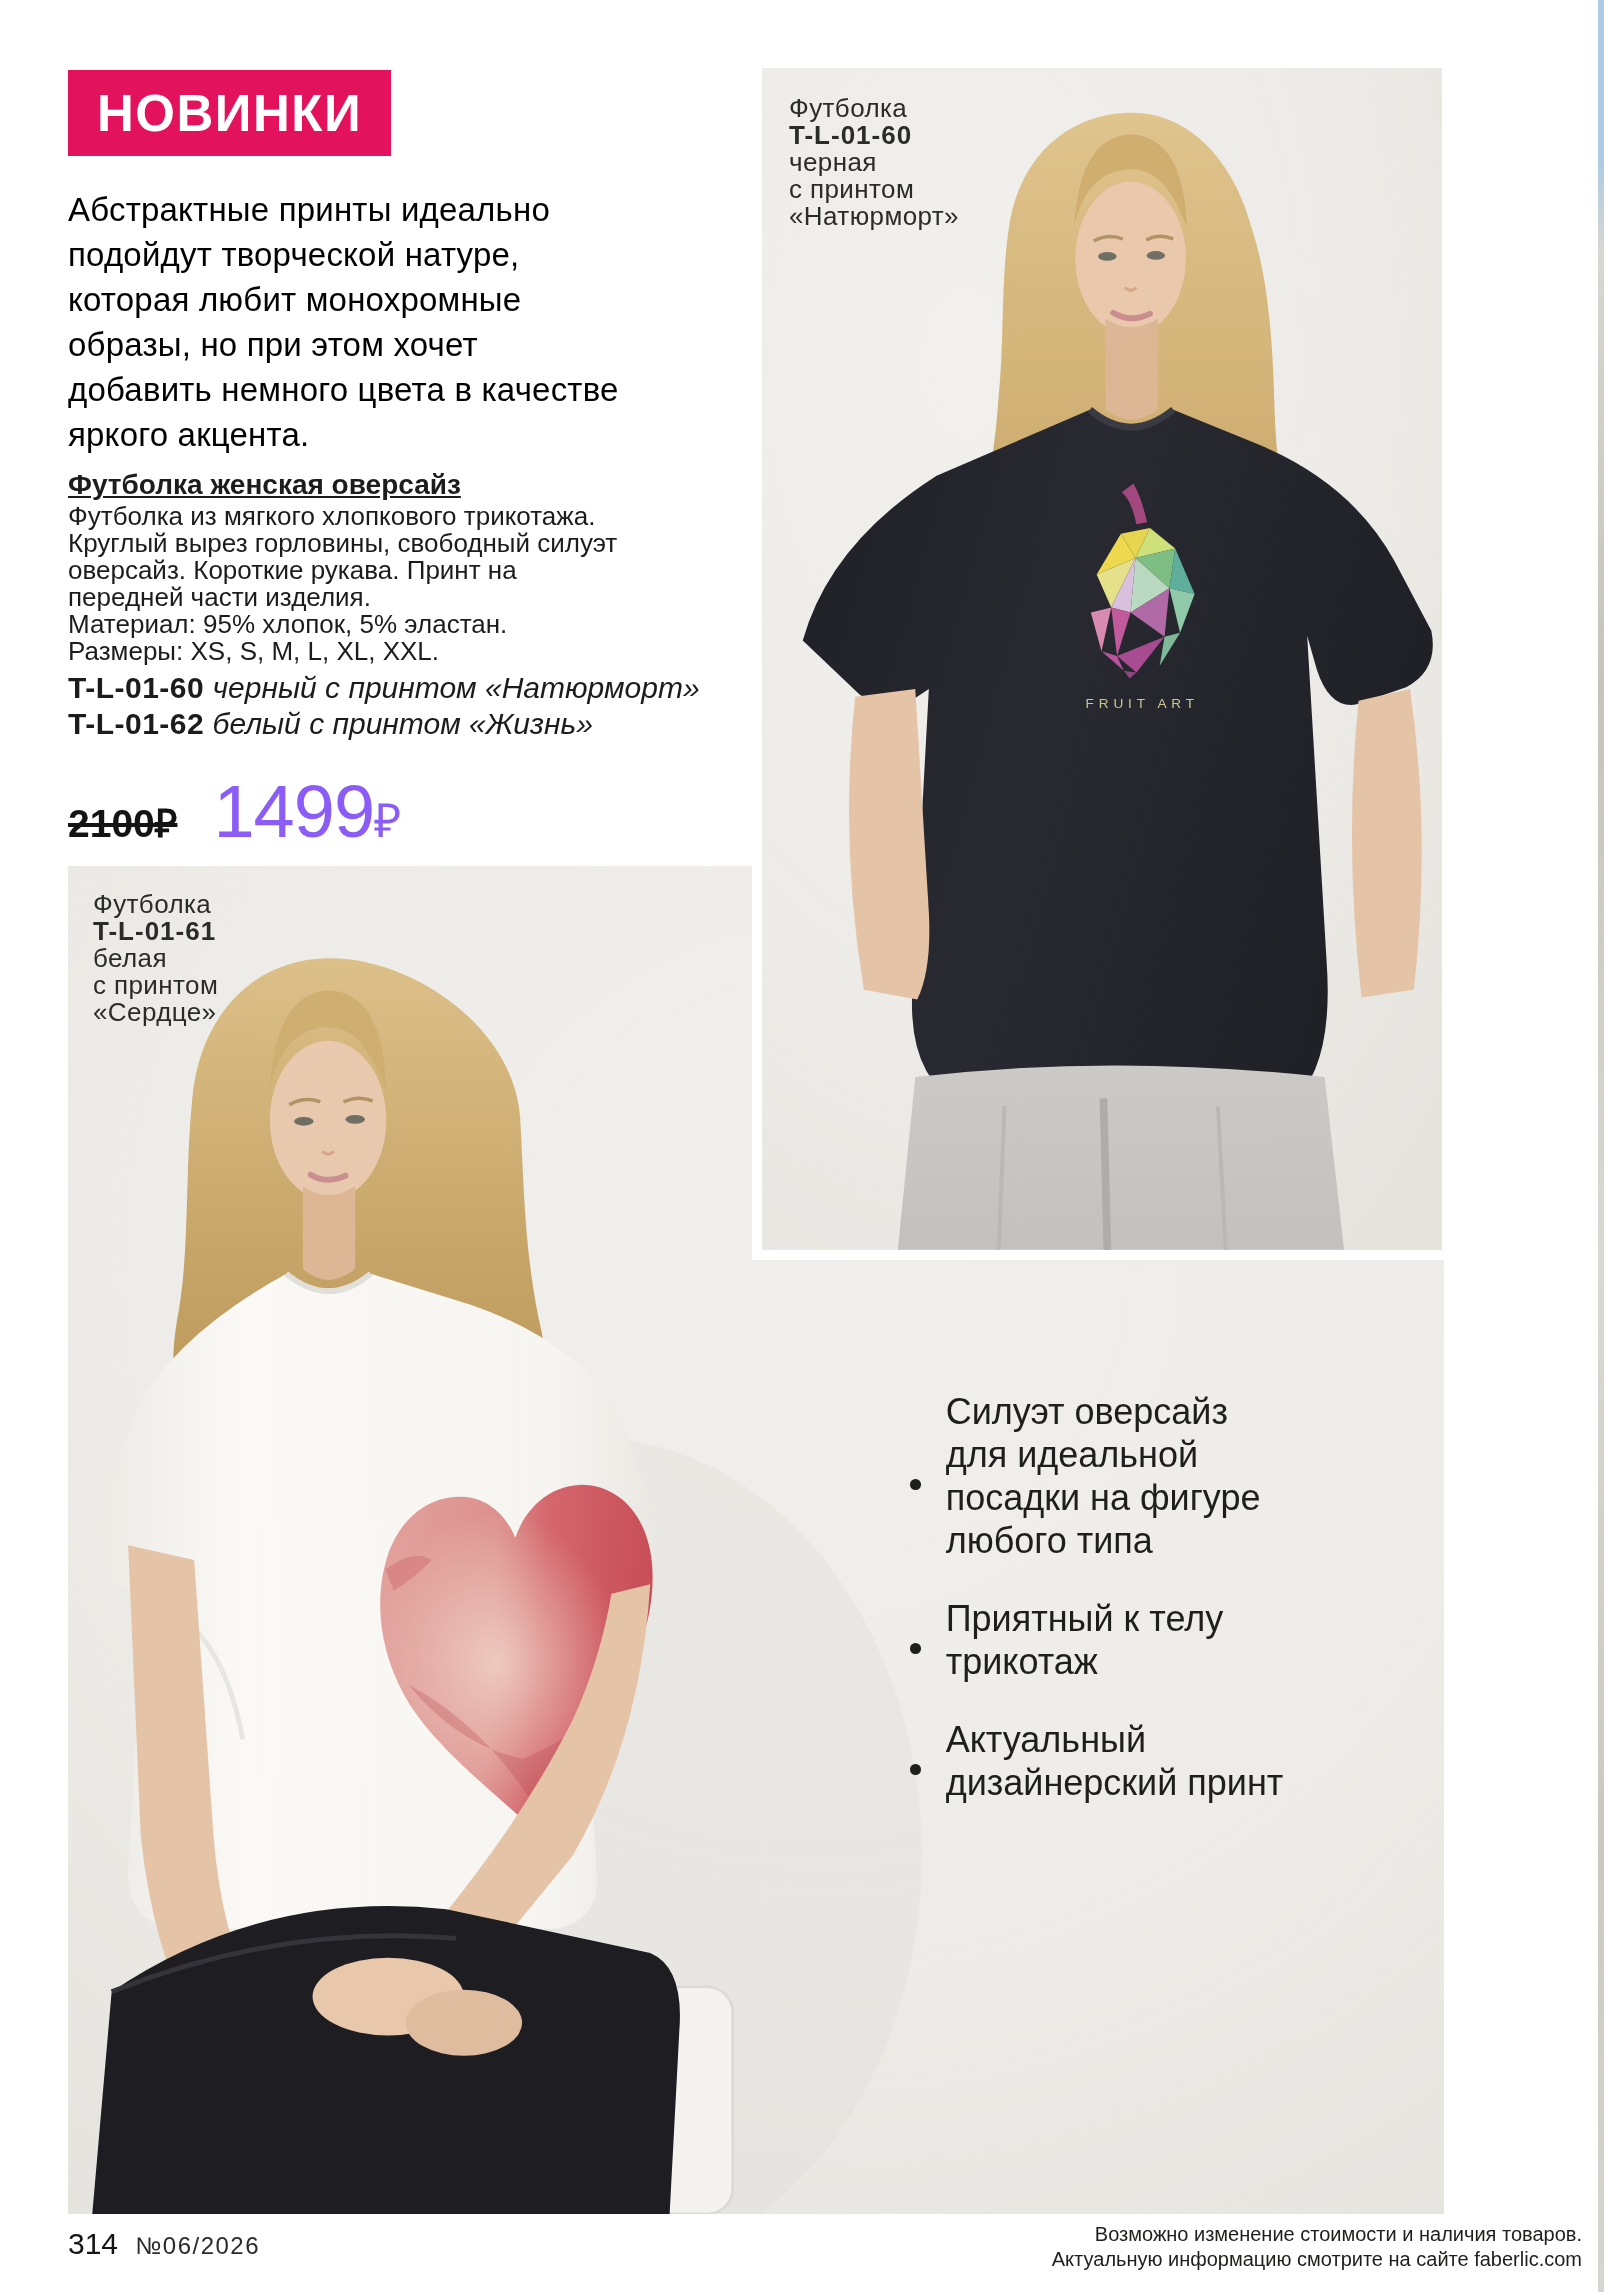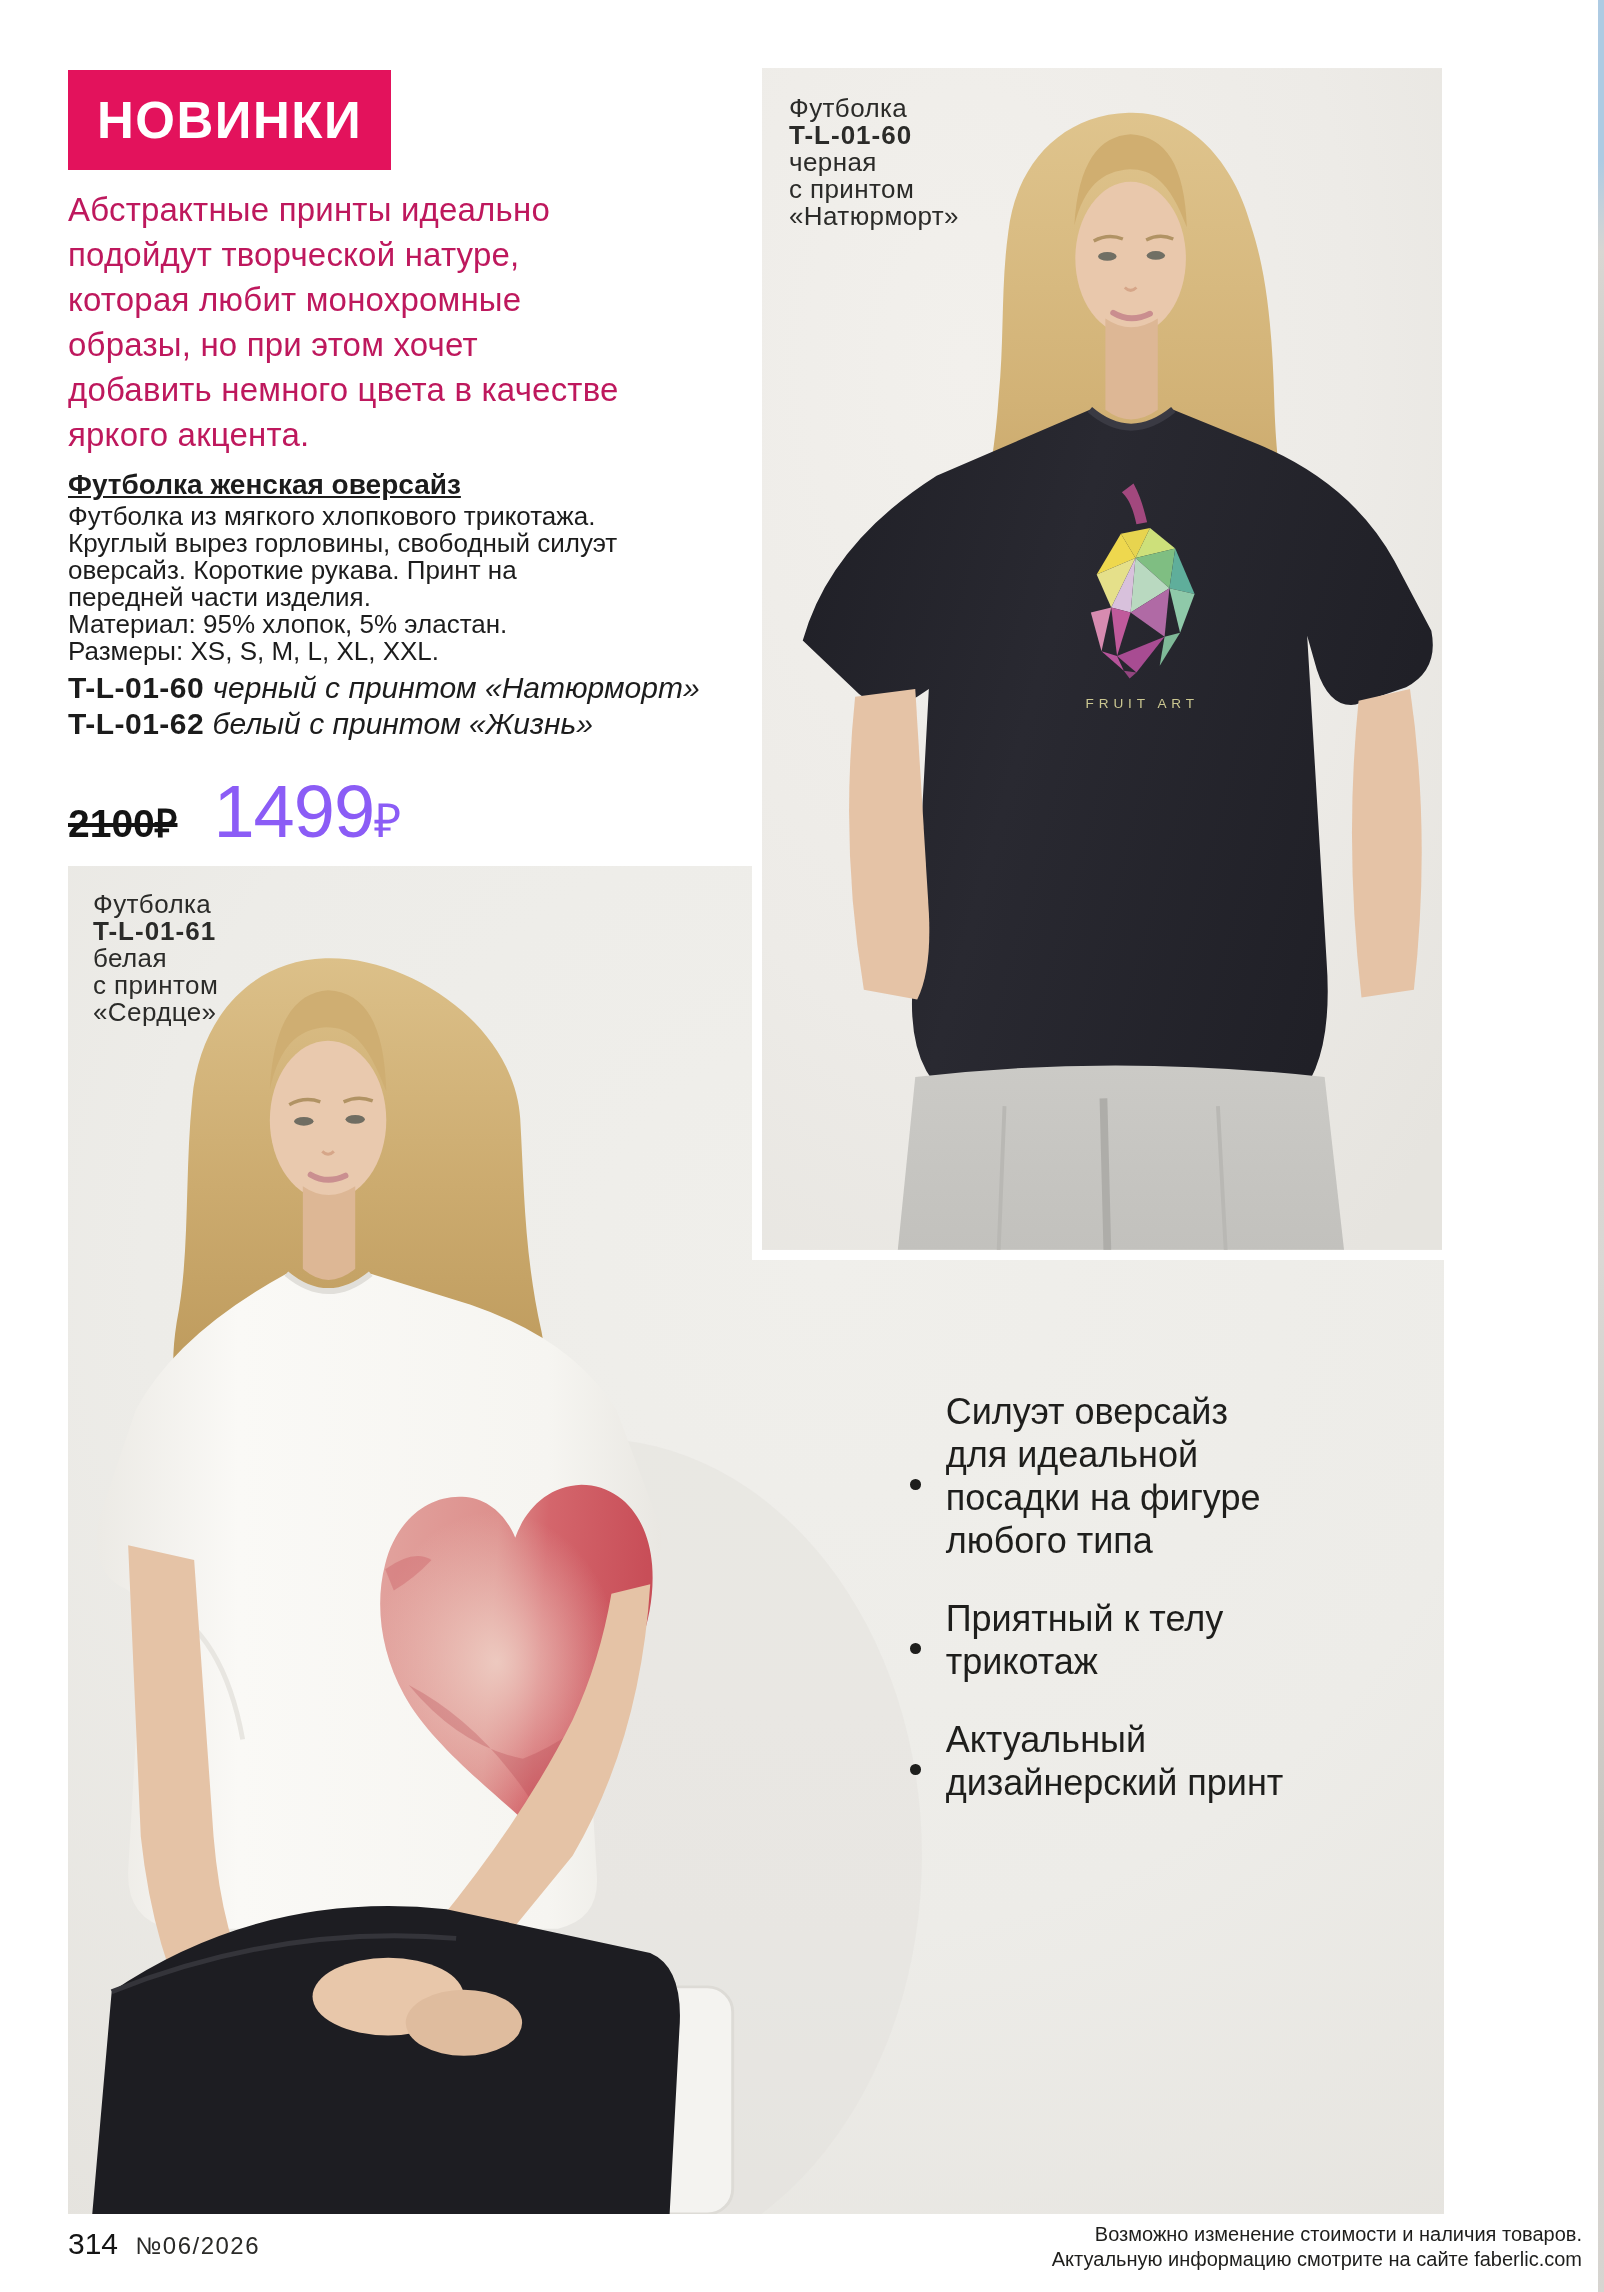--- a/index.html
+++ b/index.html
@@ -4,28 +4,28 @@
 <style>
   html,body{margin:0;padding:0;background:#ffffff;}
   .page{
     position:relative;width:1605px;height:2292px;overflow:hidden;
     background:#ffffff;
     font-family:"Liberation Sans",sans-serif;
     color:#1c1c1c;
   }
   
   .badge{
-    position:absolute;left:68px;top:70px;height:100px;
+    position:absolute;left:68px;top:70px;height:86px;
     display:inline-flex;align-items:center;padding:0 29px;
     background:#e3125c;color:#ffffff;
     font-size:51px;font-weight:bold;letter-spacing:1.5px;
   }
   .intro{
     position:absolute;left:68px;top:187px;width:558px;
-    font-size:33px;line-height:45px;color:#be185d;letter-spacing:0.2px;
+    font-size:33px;line-height:45px;color:#000000;letter-spacing:0.2px;
   }
   .desc-block{position:absolute;left:68px;top:468px;width:568px;}
   .desc-title{font-size:28px;font-weight:bold;line-height:33px;margin:0 0 1.9px 0;text-decoration:underline;}
   .desc-body{font-size:26px;line-height:27px;margin:0;}
   .desc-line{font-size:26px;line-height:27px;margin:0;}
   .codes{position:absolute;left:68px;top:670px;width:621px;}
   .code-row{font-size:30px;line-height:36px;white-space:nowrap;}
   .code{font-weight:bold;letter-spacing:0.5px;}
   .code-desc{font-style:italic;}
   .price-row{

